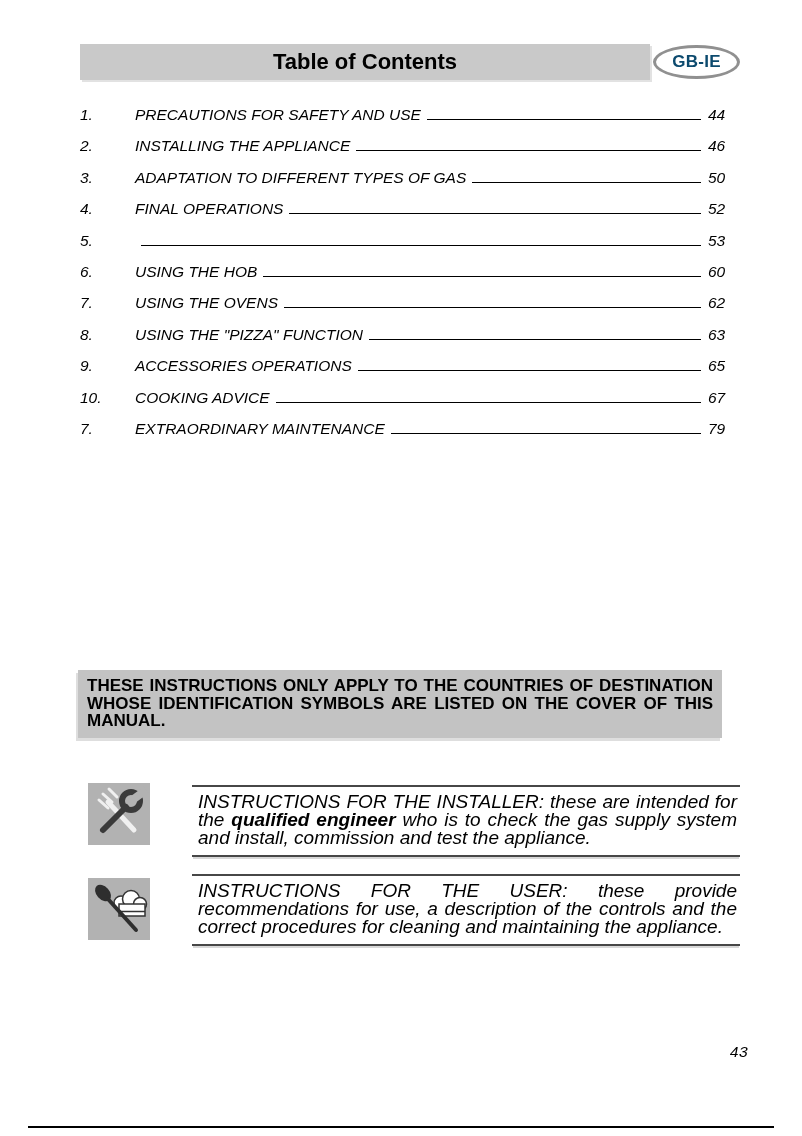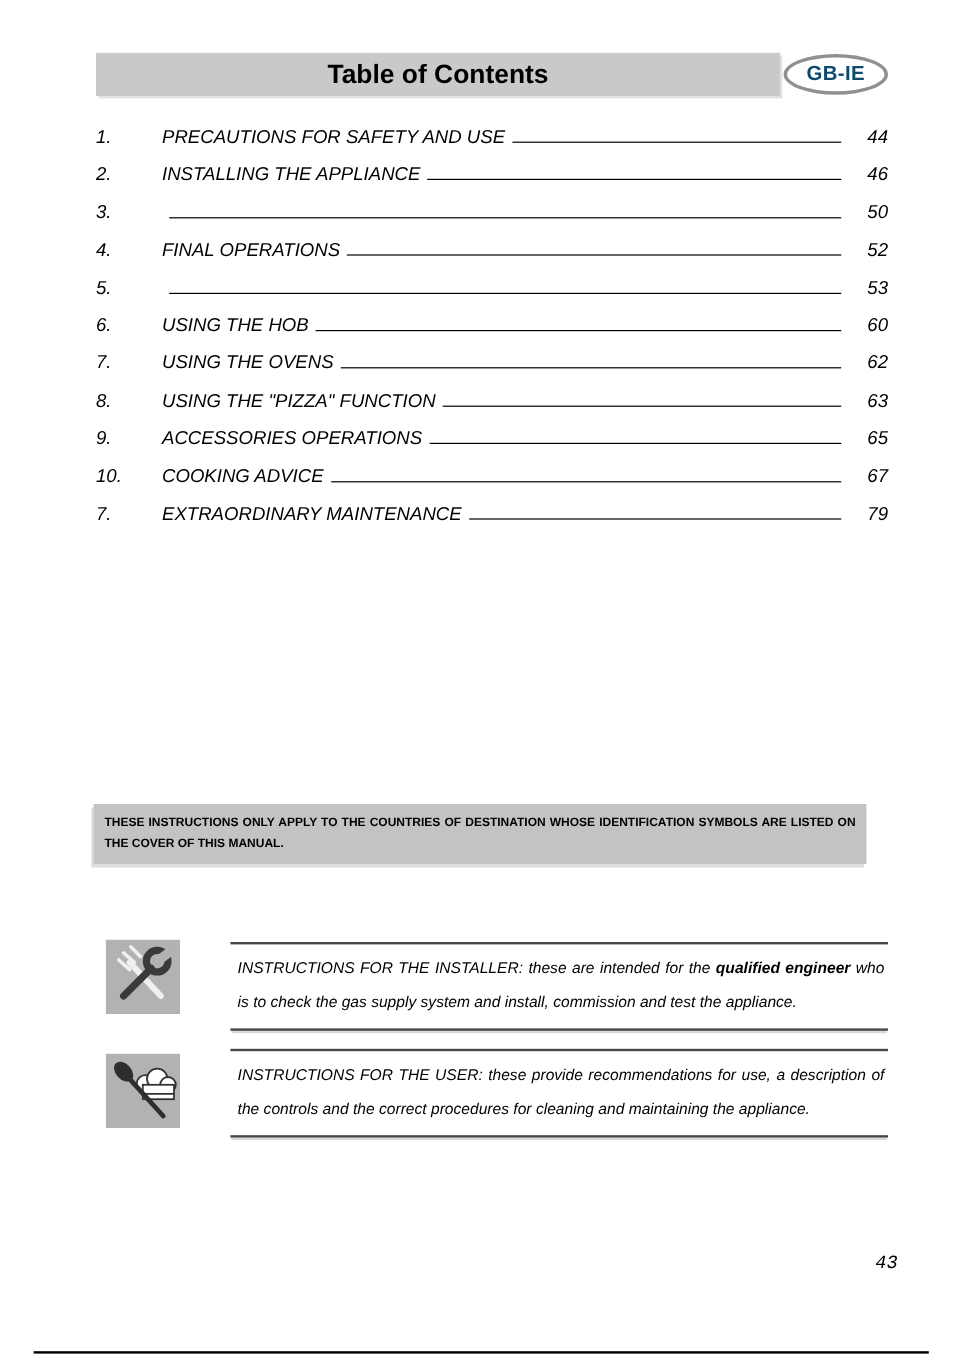--- a/index.html
+++ b/index.html
@@ -44,48 +44,48 @@
   }
   .toc-row { display: flex; align-items: baseline; height: 31.4px; }
   .toc-num { flex: 0 0 55px; }
   .toc-title { white-space: nowrap; }
   .toc-leader {
     flex: 1 1 auto;
     border-bottom: 1.5px solid #000;
     height: 2px;
     margin: 0 7px -2px 6px;
   }
-  .toc-page { flex: 0 0 32px; text-align: right; }
+  .toc-page { flex: 0 0 32px; }
 
   
   .notice-box {
     position: absolute; left: 78px; top: 670px; width: 644px;
     background: #c3c3c3;
     padding: 7px 9px 8px 9px;
-    font-weight: bold; font-size: 10px; line-height: 17.6px;
+    font-weight: bold; font-size: 17px; line-height: 17.6px;
     text-align: justify;
     color: #000;
     box-shadow: -2px 3px 0 #dedede;
   }
 
   
   .icon-box {
     position: absolute; left: 88px;
     width: 62px; height: 62px;
   }
   .icon-box svg { display: block; width: 62px; height: 62px; }
   .installer-icon { top: 783px; }
   .user-icon { top: 878px; }
 
   .instruction-text {
     position: absolute; left: 192px; width: 548px;
     border-top: 2px solid #474747;
     border-bottom: 2px solid #474747;
     padding: 6px 3px 8px 6px;
-    font-style: italic; font-size: 13px; line-height: 28px;
+    font-style: italic; font-size: 19px; line-height: 18px;
     text-align: justify; color: #000;
     box-shadow: 0 3px 0 -1px #d8d8d8;
   }
   .installer-text { top: 785px; }
   .user-text { top: 874px; font-style: italic; }
   .bold-inline { font-weight: bold; }
 
   
   .page-number {
     position: absolute; right: 54px; top: 1044px;
@@ -116,20 +116,21 @@
 
     <div class="toc-row">
       <span class="toc-num">2.</span>
       <span class="toc-title">INSTALLING THE APPLIANCE</span>
       <span class="toc-leader"></span>
       <span class="toc-page">46</span>
     </div>
 
     <div class="toc-row">
       <span class="toc-num">3.</span>
+      <span class="toc-title">ADAPTATION TO DIFFERENT TYPES OF GAS</span>
       <span class="toc-leader"></span>
       <span class="toc-page">50</span>
     </div>
 
     <div class="toc-row">
       <span class="toc-num">4.</span>
       <span class="toc-title">FINAL OPERATIONS</span>
       <span class="toc-leader"></span>
       <span class="toc-page">52</span>
     </div>

